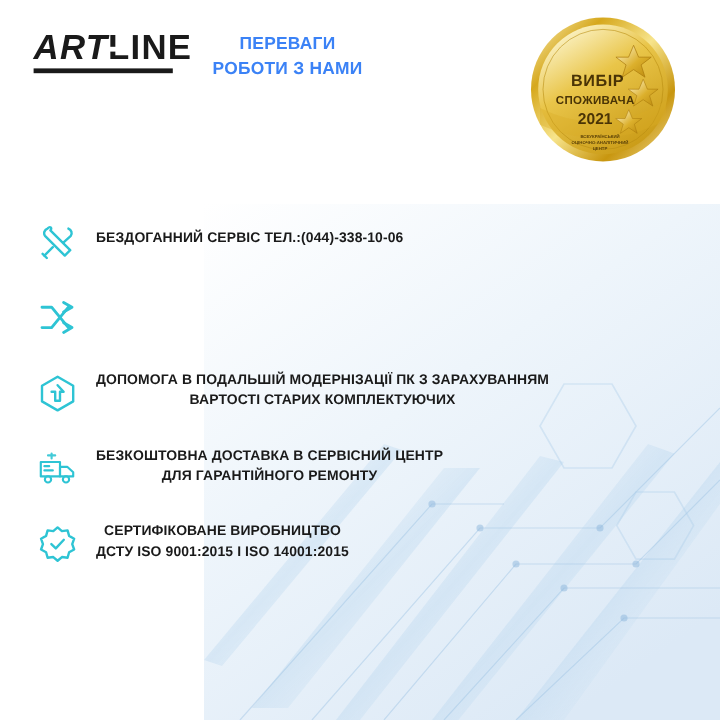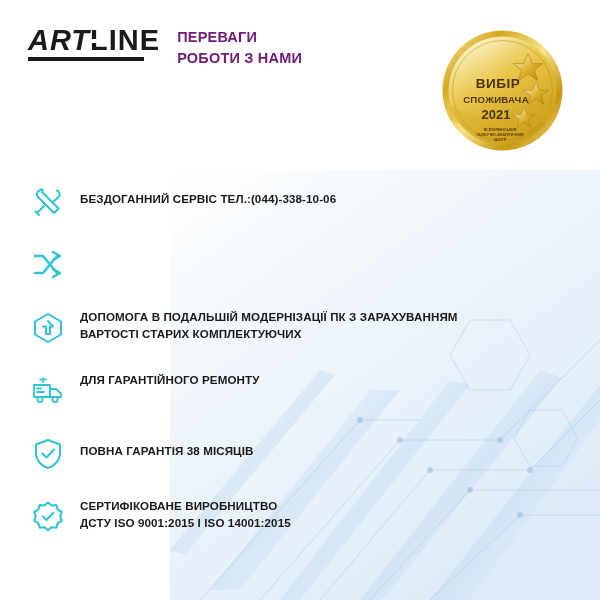--- a/index.html
+++ b/index.html
@@ -71,48 +71,50 @@
     top: 13px;
     width: 16px;
     height: 4px;
     background: #ffffff;
   }
   .header-text {
     margin-left: 17px;
     margin-top: 1px;
     font-size: 14.5px;
     font-weight: bold;
-    color: #701a75;
+    color: #3b82f6;
     line-height: 1.45;
     text-transform: uppercase;
     letter-spacing: 0.2px;
+    text-align: center;
   }
 
   
   .badge {
     position: absolute;
-    top: 28px;
+    top: 12px;
     right: 35px;
     width: 125px;
     height: 125px;
   }
   .badge svg { display: block; }
 
   
   .features {
     position: absolute;
     top: 182px;
     left: 28px;
     width: 520px;
   }
   .feature {
     display: flex;
     align-items: flex-start;
     margin-bottom: 23px;
     min-height: 40px;
+    text-align: center;
   }
   .feature:last-child { margin-bottom: 0; }
   .feature-icon {
     width: 40px;
     height: 40px;
     flex: 0 0 40px;
     display: flex;
     align-items: center;
     justify-content: center;
   }
@@ -295,35 +297,25 @@
             <path d="M3 11 L19 11 L19 23 L3 23 Z"></path>
             <path d="M19 15 L25 15 L30 19.5 L30 23 L19 23 Z"></path>
             <circle cx="9" cy="25.5" r="2.6"></circle>
             <circle cx="24" cy="25.5" r="2.6"></circle>
             <path d="M6 14.5 L10 14.5 M6 18 L13 18"></path>
             <path d="M12 4 L12 8 M9 5.5 L15 5.5" opacity="0.9"></path>
           </g>
         </svg>
       </div>
       <div class="feature-text two-line">
+        <span class="l2">БЕЗКОШТОВНА ДОСТАВКА В СЕРВІСНИЙ ЦЕНТР</span>
         <span class="l2">ДЛЯ ГАРАНТІЙНОГО РЕМОНТУ</span>
       </div>
     </div>
 
-    <div class="feature">
-      <div class="feature-icon">
-        <svg width="34" height="34" viewBox="0 0 34 34" xmlns="http://www.w3.org/2000/svg">
-          <g stroke="#2ec4d4" stroke-width="2" fill="none" stroke-linecap="round" stroke-linejoin="round">
-            <path d="M17 3 L29 7.5 L29 16 C29 23.5 23.5 28.8 17 31 C10.5 28.8 5 23.5 5 16 L5 7.5 Z"></path>
-            <polyline points="11.5,16.5 15.5,20.5 23,12.5"></polyline>
-          </g>
-        </svg>
-      </div>
-      <div class="feature-text">ПОВНА ГАРАНТІЯ 38 МІСЯЦІВ</div>
-    </div>
 
     <div class="feature">
       <div class="feature-icon">
         <svg width="34" height="34" viewBox="0 0 34 34" xmlns="http://www.w3.org/2000/svg">
           <g stroke="#2ec4d4" stroke-width="2" fill="none" stroke-linecap="round" stroke-linejoin="round">
             <path d="M17 2.5 L20.6 5.6 L25.3 5 L26.6 9.6 L30.8 11.9 L29.2 16.4 L30.8 20.9 L26.6 23.2 L25.3 27.8 L20.6 27.2 L17 30.3 L13.4 27.2 L8.7 27.8 L7.4 23.2 L3.2 20.9 L4.8 16.4 L3.2 11.9 L7.4 9.6 L8.7 5 L13.4 5.6 Z"></path>
             <polyline points="11.8,16.4 15.5,20 22.2,12.8"></polyline>
           </g>
         </svg>
       </div>

